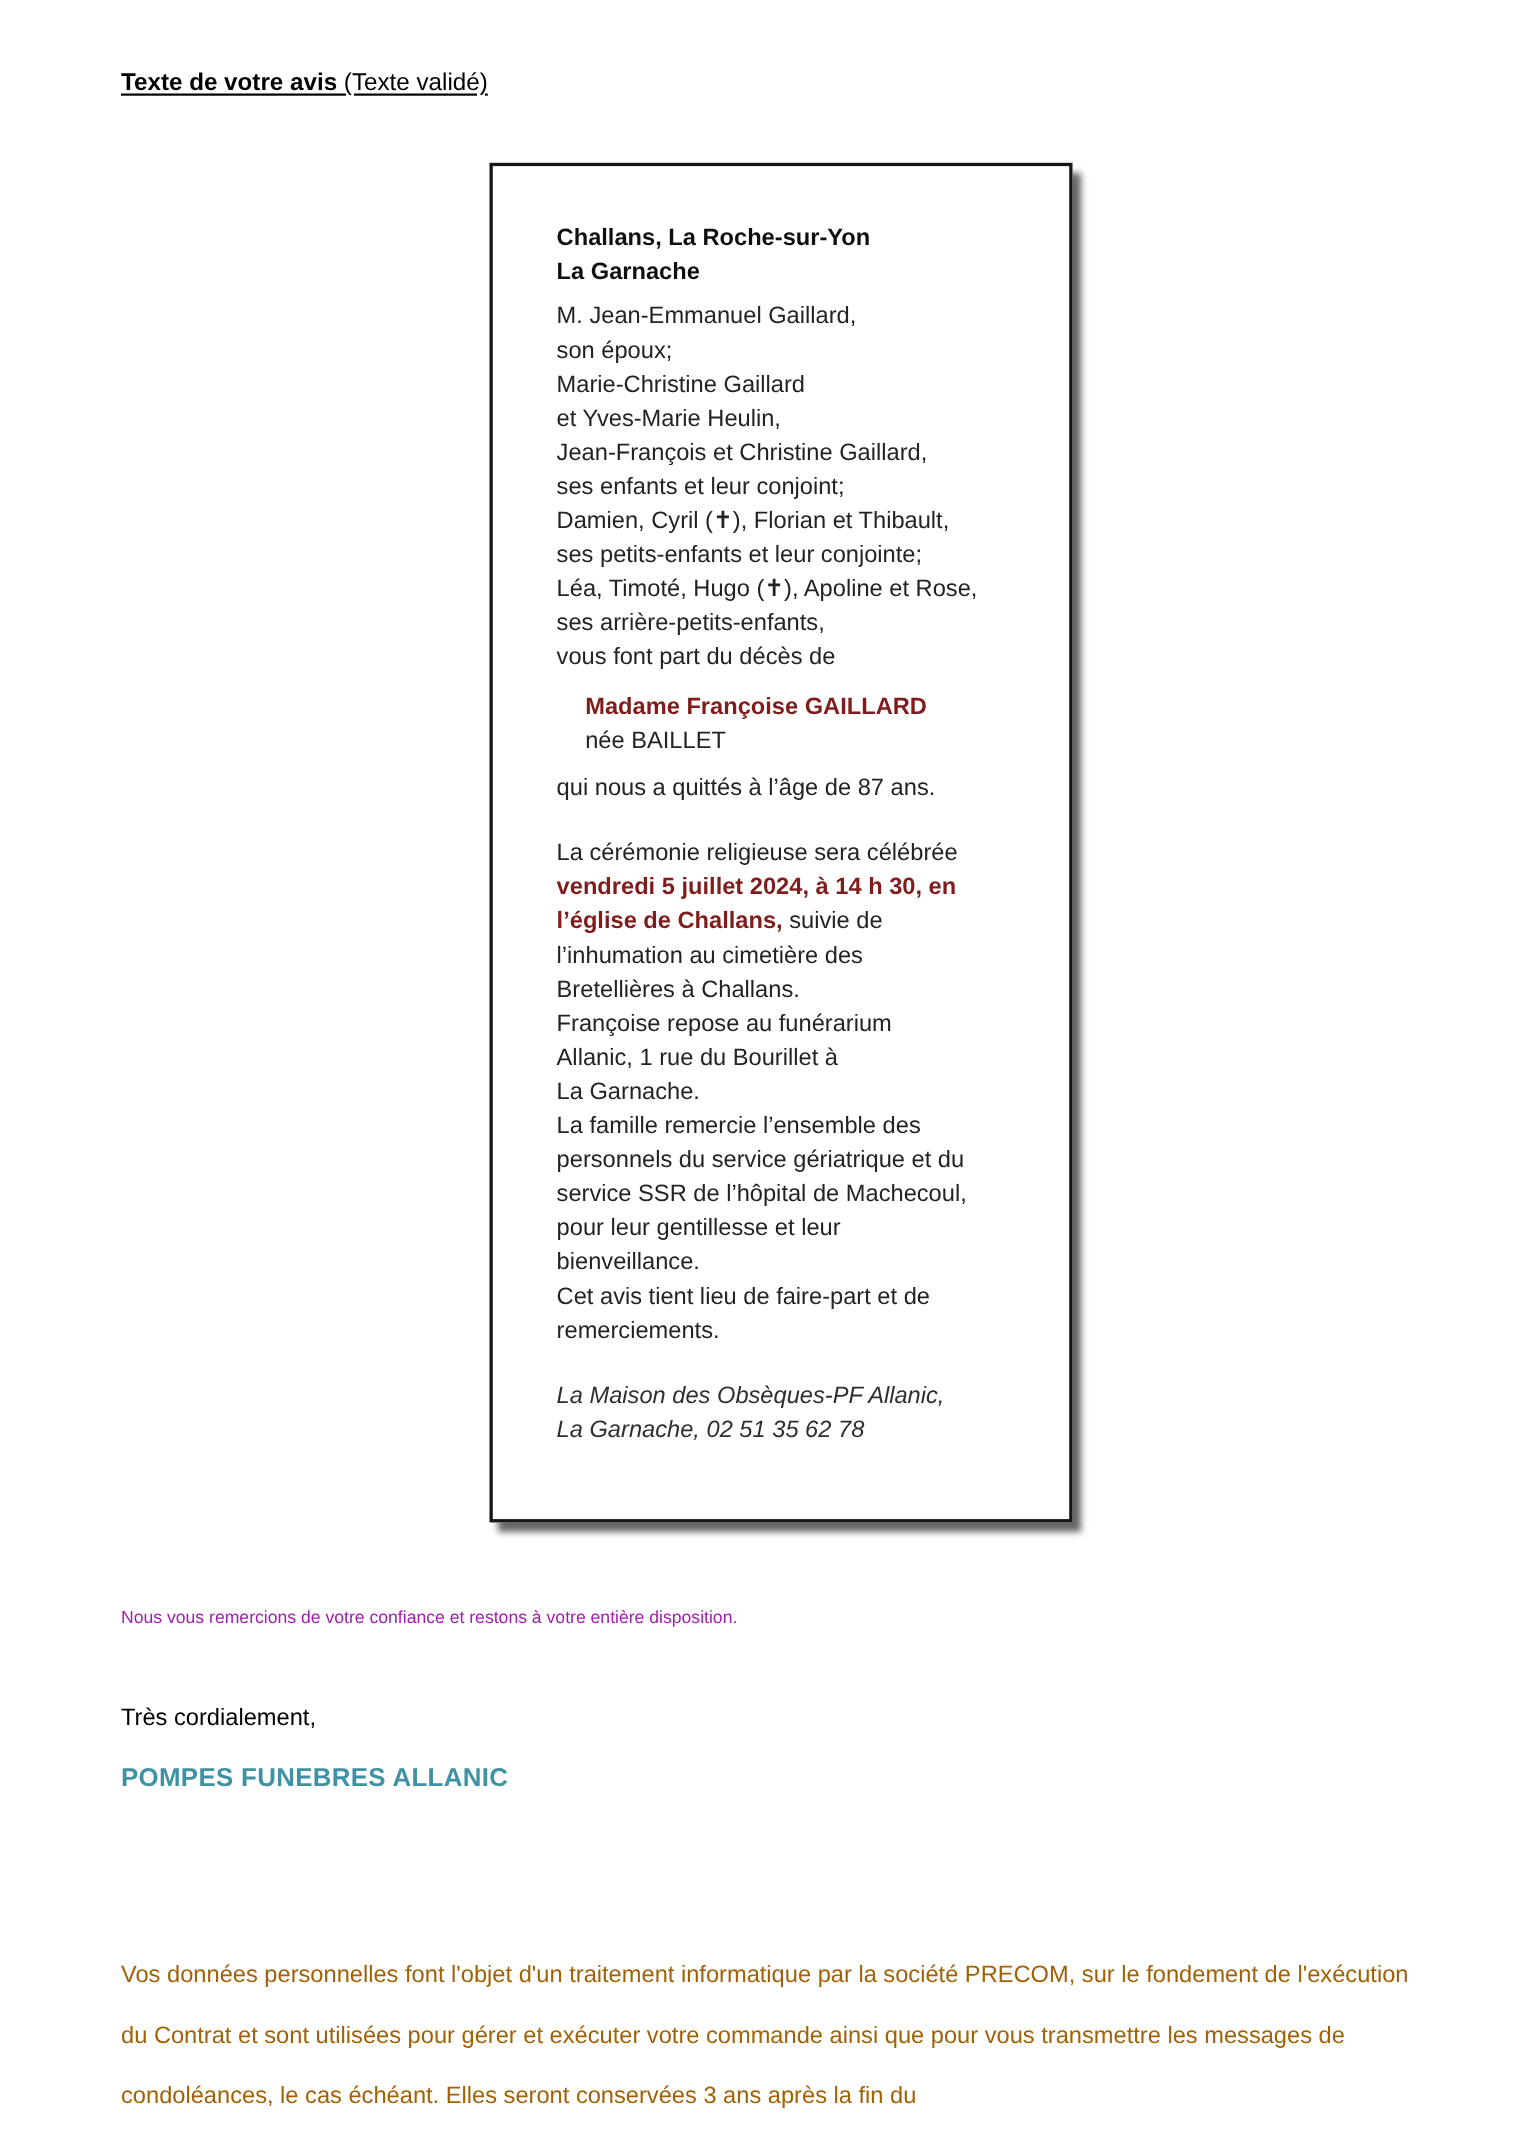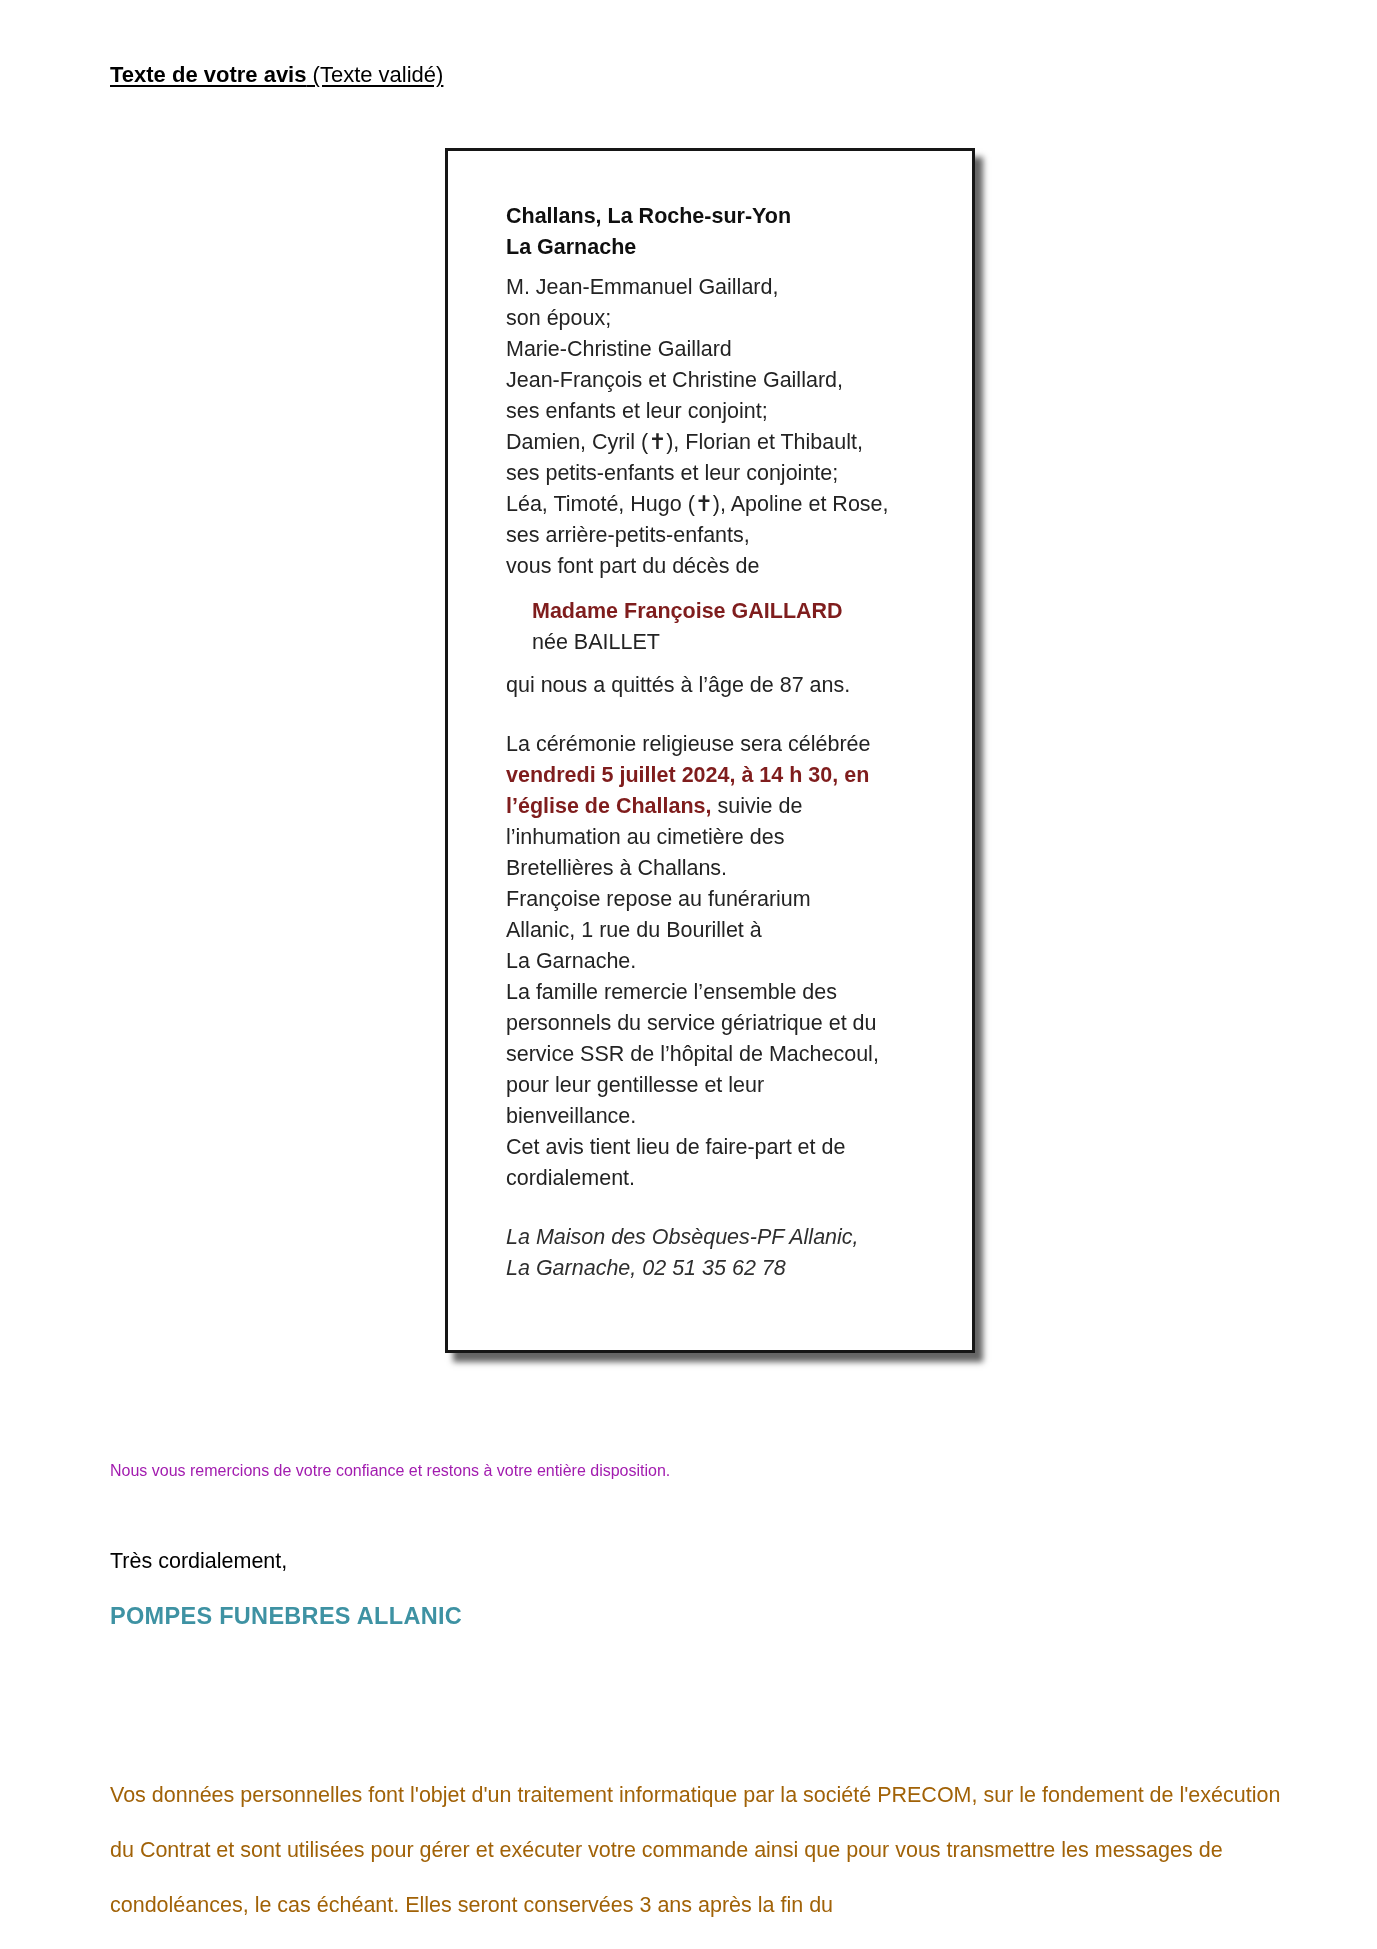--- a/index.html
+++ b/index.html
@@ -70,20 +70,21 @@
 
   <div class="card">
     <div class="title">
         <div class="line">Challans, La Roche-sur-Yon</div>
         <div class="line">La Garnache</div>
       </div>
     <div class="para">
         <div class="line">M. Jean-Emmanuel Gaillard,</div>
         <div class="line">son époux;</div>
         <div class="line">Marie-Christine Gaillard</div>
+        <div class="line">et Yves-Marie Heulin,</div>
         <div class="line">Jean-François et Christine Gaillard,</div>
         <div class="line">ses enfants et leur conjoint;</div>
         <div class="line">Damien, Cyril (✝), Florian et Thibault,</div>
         <div class="line">ses petits-enfants et leur conjointe;</div>
         <div class="line">Léa, Timoté, Hugo (✝), Apoline et Rose,</div>
         <div class="line">ses arrière-petits-enfants,</div>
         <div class="line">vous font part du décès de</div>
       </div>
     <div class="name-block">
       <div class="line b">Madame Françoise GAILLARD</div>
@@ -98,21 +99,21 @@
         <div class="line">Bretellières à Challans.</div>
         <div class="line">Françoise repose au funérarium</div>
         <div class="line">Allanic, 1 rue du Bourillet à</div>
         <div class="line">La Garnache.</div>
         <div class="line">La famille remercie l’ensemble des</div>
         <div class="line">personnels du service gériatrique et du</div>
         <div class="line">service SSR de l’hôpital de Machecoul,</div>
         <div class="line">pour leur gentillesse et leur</div>
         <div class="line">bienveillance.</div>
         <div class="line">Cet avis tient lieu de faire-part et de</div>
-        <div class="line">cordialement.</div>
+        <div class="line">remerciements.</div>
       </div>
     <div class="signature">
         <div class="line">La Maison des Obsèques-PF Allanic,</div>
         <div class="line">La Garnache, 02 51 35 62 78</div>
       </div>
   </div>
 
   <div class="thanks">Nous vous remercions de votre confiance et restons à votre entière disposition.</div>
   <div class="regards">Très cordialement,</div>
   <div class="company">POMPES FUNEBRES ALLANIC</div>

